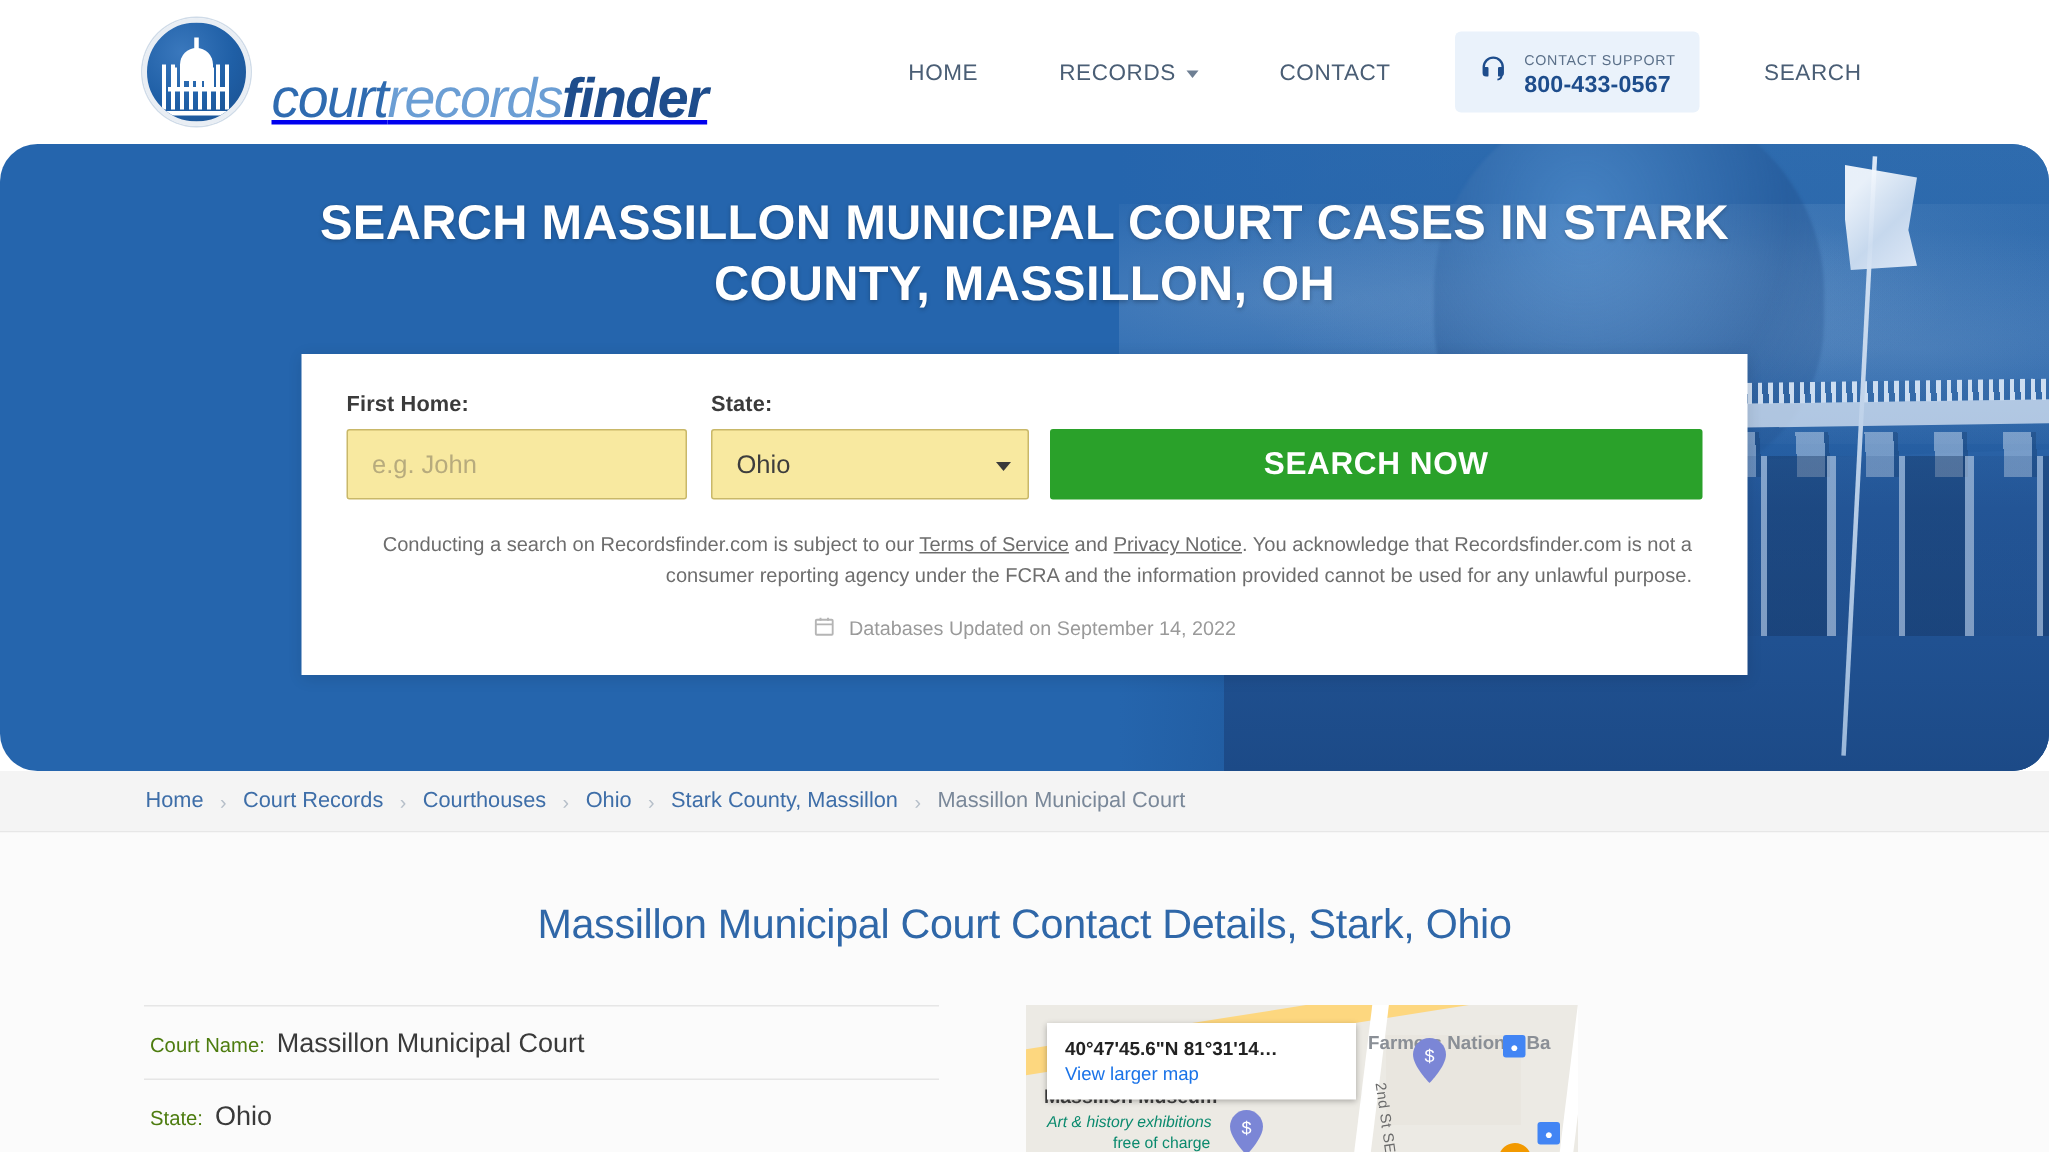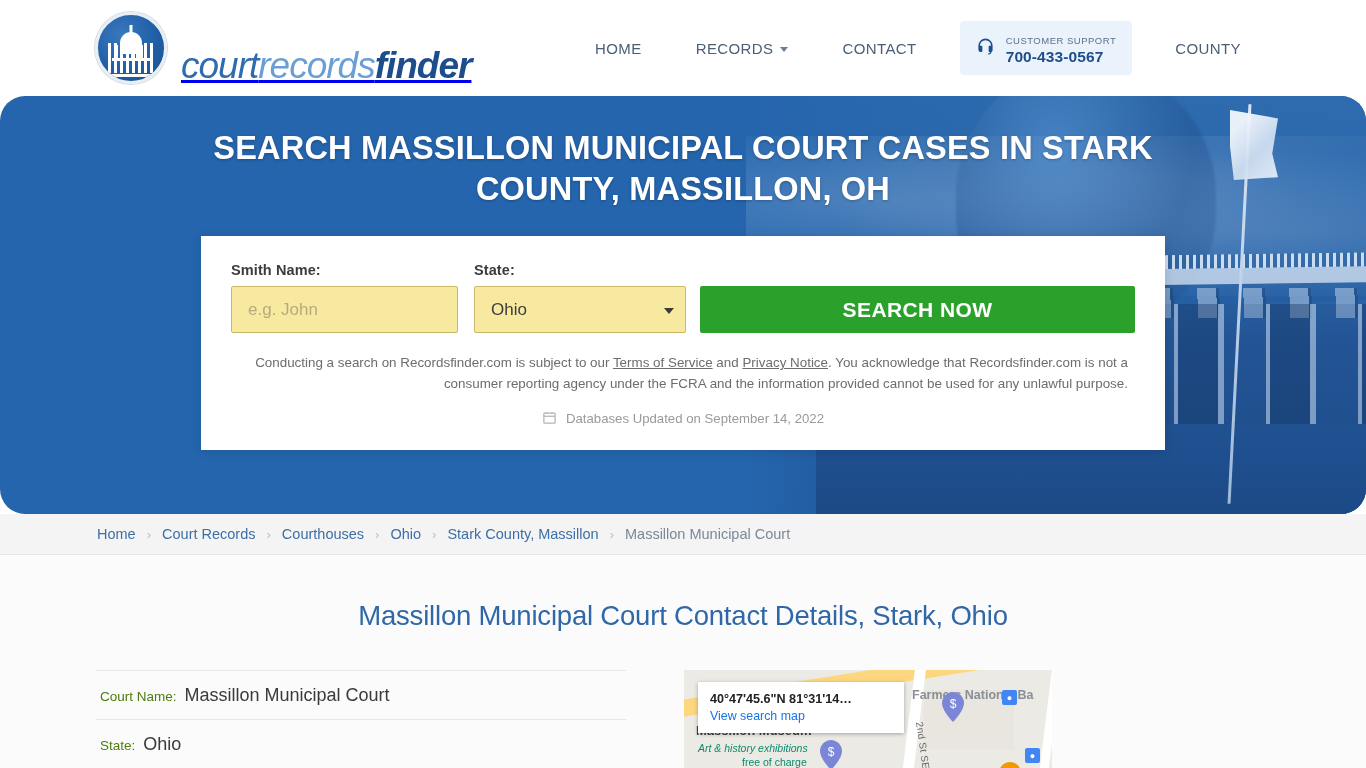--- a/index.html
+++ b/index.html
@@ -351,27 +351,27 @@
         <span>CONTACT</span>
       </a>
 
     <div class="support-box">
       <span class="headset-icon">
         <svg width="19" height="19" viewBox="0 0 24 24" fill="#1e4d8c">
           <path d="M12 2a9 9 0 0 0-9 9v5a3 3 0 0 0 3 3h1a1 1 0 0 0 1-1v-6a1 1 0 0 0-1-1H5v-0a7 7 0 0 1 14 0v0h-2a1 1 0 0 0-1 1v6a1 1 0 0 0 1 1h1c-.3 1.1-1.2 1.6-2.6 1.8l.2 1.5c2.4-.3 3.9-1.5 4.2-3.6A3 3 0 0 0 21 16v-5a9 9 0 0 0-9-9z"></path>
         </svg>
       </span>
       <span class="support-txt">
-        <span class="support-label">CUSTOMER SUPPORT</span><br>
-        <span class="support-phone">700-433-0567</span>
+        <span class="support-label">CONTACT SUPPORT</span><br>
+        <span class="support-phone">800-433-0567</span>
       </span>
     </div>
 
     <a class="nav-link" href="#">
-        <span>COUNTY</span>
+        <span>SEARCH</span>
       </a>
   </nav>
 </header>
 
 <section class="hero">
   <div class="hero-photo">
     <div class="clouds"></div>
     <div class="bigdome"></div>
     <div class="bldg"></div>
     <div class="archtop"></div>
@@ -381,21 +381,21 @@
     <div class="flagpole"></div>
     <div class="flag"></div>
   </div>
 
   <h1 class="hero-title">SEARCH MASSILLON MUNICIPAL COURT CASES IN STARK COUNTY, MASSILLON, OH</h1>
 
   <div class="search-card">
     <div class="form-row">
 
       <div class="field fn">
-        <label class="field-label">Smith Name:</label>
+        <label class="field-label">First Home:</label>
         <input class="text-input" type="text" value="" placeholder="e.g. John" style="">
       </div>
 
 
       <div class="field st">
         <label class="field-label">State:</label>
         <div class="select-wrap">
           <div class="select-input">
             <span>Ohio</span>
           </div>
@@ -484,18 +484,18 @@
             <path d="M11 0C5 0 0 5 0 11c0 8 11 19 11 19s11-11 11-19c0-6-5-11-11-11z" fill="#f29900"></path>
             <text x="11" y="16" font-size="11" fill="#fff" text-anchor="middle" font-family="Liberation Sans">🍴</text>
           </svg>
       </span>
 
       <span class="sq-icon" style="left:318px;top:20px;">●</span>
       <span class="sq-icon" style="left:341px;top:78px;">●</span>
 
       <div class="map-card">
         <div class="map-coords">40°47'45.6"N 81°31'14…</div>
-        <div class="map-link">View search map</div>
+        <div class="map-link">View larger map</div>
       </div>
     </div>
 
   </div>
 </main>
 
 </body></html>

